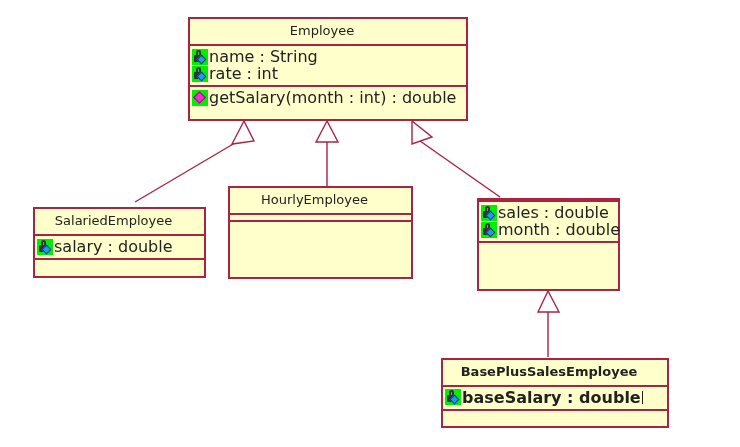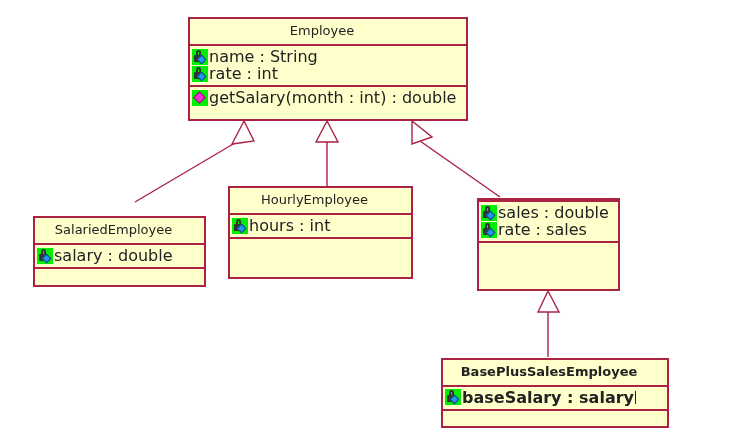--- a/index.html
+++ b/index.html
@@ -176,81 +176,73 @@
     <div class="compartment divider members">
       <div class="member-row">
         <span class="mem-icon method">
           <span class="diamond"></span>
         </span>
         <span class="member-text">getSalary(month : int) : double</span>
       </div>
     </div>
   </div>
 
-  <div class="uml-class" style="left:33px; top:216px; width:173px; height:71px;">
+  <div class="uml-class" style="left:33px; top:207px; width:173px; height:71px;">
     <div class="compartment class-name">SalariedEmployee</div>
     <div class="compartment divider members">
       <div class="member-row">
         <span class="mem-icon">
           <span class="lock-shackle"></span>
             <span class="lock-body"></span>
             <span class="diamond"></span>
         </span>
         <span class="member-text">salary : double</span>
       </div>
     </div>
     <div class="compartment divider empty-compartment"></div>
   </div>
 
   <div class="uml-class" style="left:228px; top:186px; width:185px; height:93px;">
     <div class="compartment class-name">HourlyEmployee</div>
     <div class="compartment divider members">
-      <div class="member-row">
-        <span class="mem-icon">
-          <span class="lock-shackle"></span>
-            <span class="lock-body"></span>
-            <span class="diamond"></span>
-        </span>
-        <span class="member-text">hours : int</span>
-      </div>
     </div>
     <div class="compartment divider empty-compartment"></div>
   </div>
 
   <div class="uml-class" style="left:477px; top:198px; width:143px; height:93px;">
     <div class="compartment divider members">
       <div class="member-row">
         <span class="mem-icon">
           <span class="lock-shackle"></span>
             <span class="lock-body"></span>
             <span class="diamond"></span>
         </span>
         <span class="member-text">sales : double</span>
       </div>
       <div class="member-row">
         <span class="mem-icon">
           <span class="lock-shackle"></span>
             <span class="lock-body"></span>
             <span class="diamond"></span>
         </span>
-        <span class="member-text">rate : sales</span>
+        <span class="member-text">month : double</span>
       </div>
     </div>
     <div class="compartment divider empty-compartment"></div>
   </div>
 
   <div class="uml-class" style="left:441px; top:358px; width:228px; height:70px;font-weight:bold;">
     <div class="compartment class-name">BasePlusSalesEmployee</div>
     <div class="compartment divider members">
       <div class="member-row">
         <span class="mem-icon">
           <span class="lock-shackle"></span>
             <span class="lock-body"></span>
             <span class="diamond"></span>
         </span>
-        <span class="member-text">baseSalary : salary</span>
+        <span class="member-text">baseSalary : double</span>
           <span class="caret"></span>
       </div>
     </div>
     <div class="compartment divider empty-compartment"></div>
   </div>
 
 </div>
 
 </body></html>

